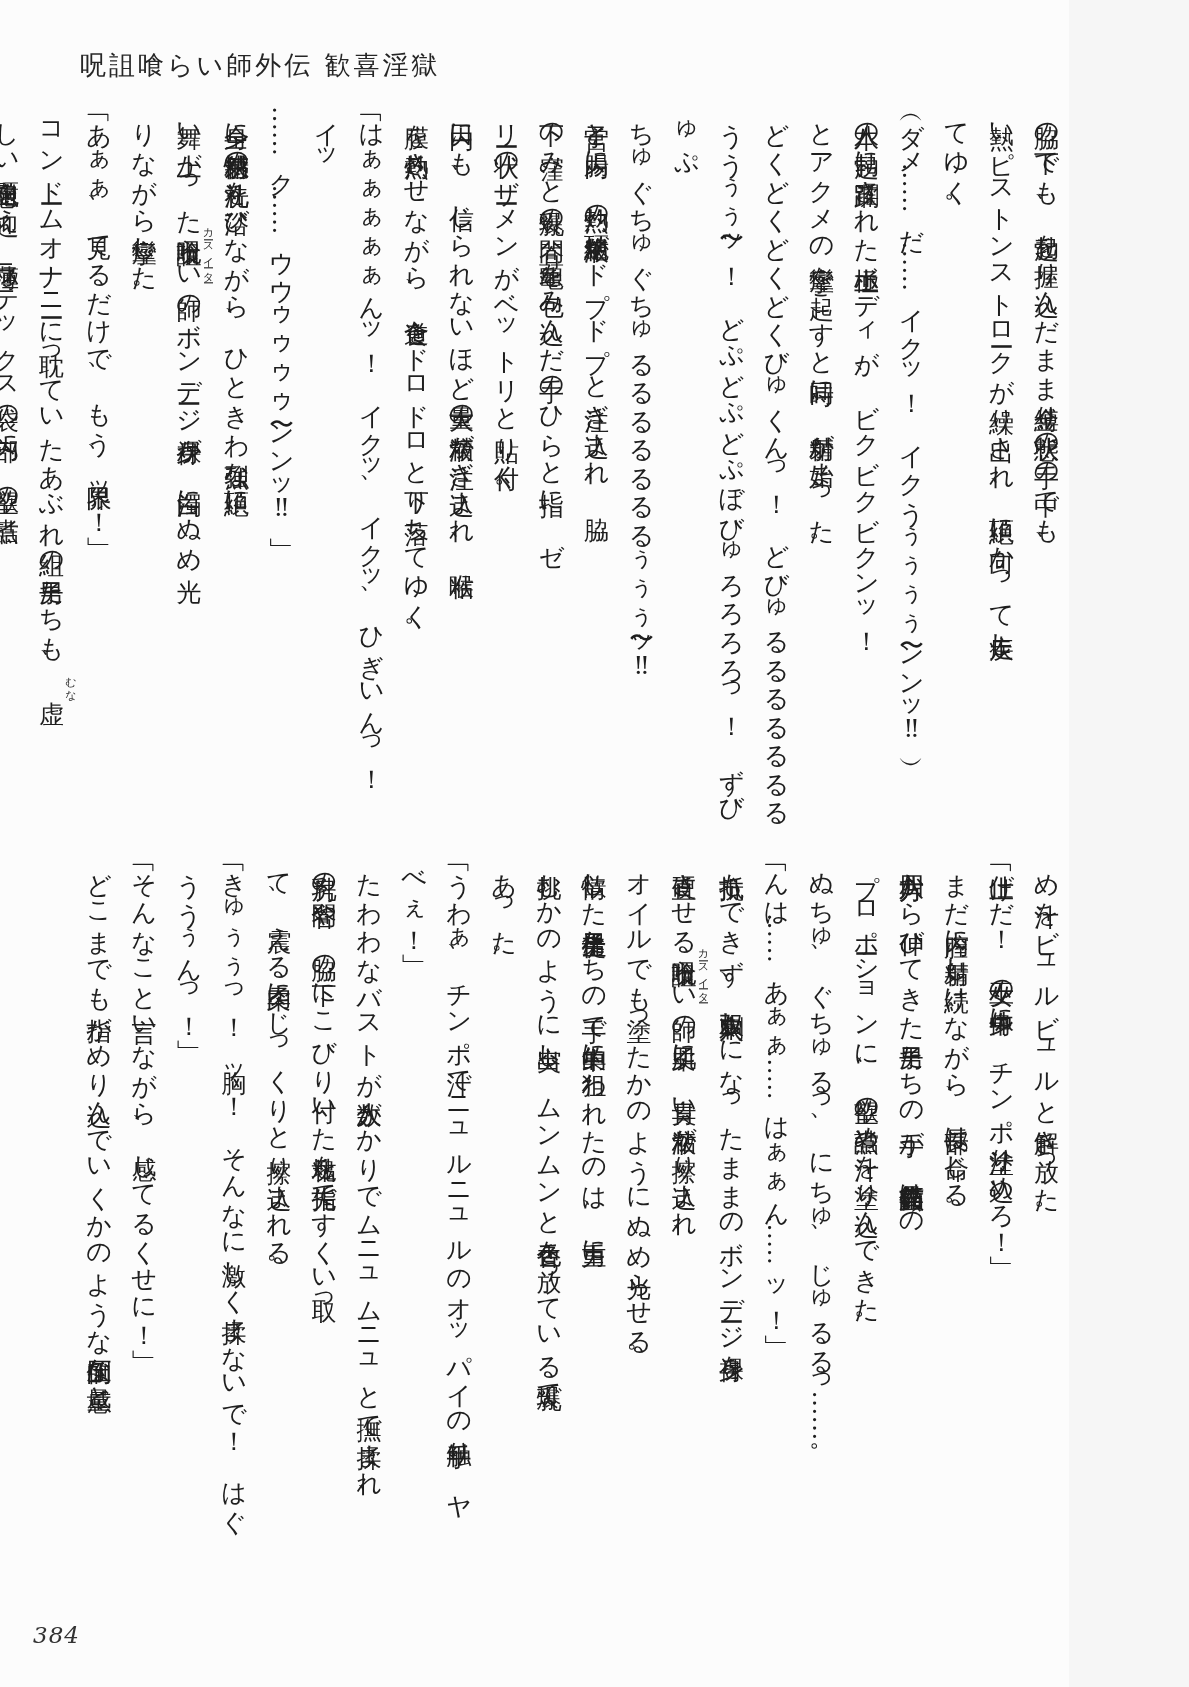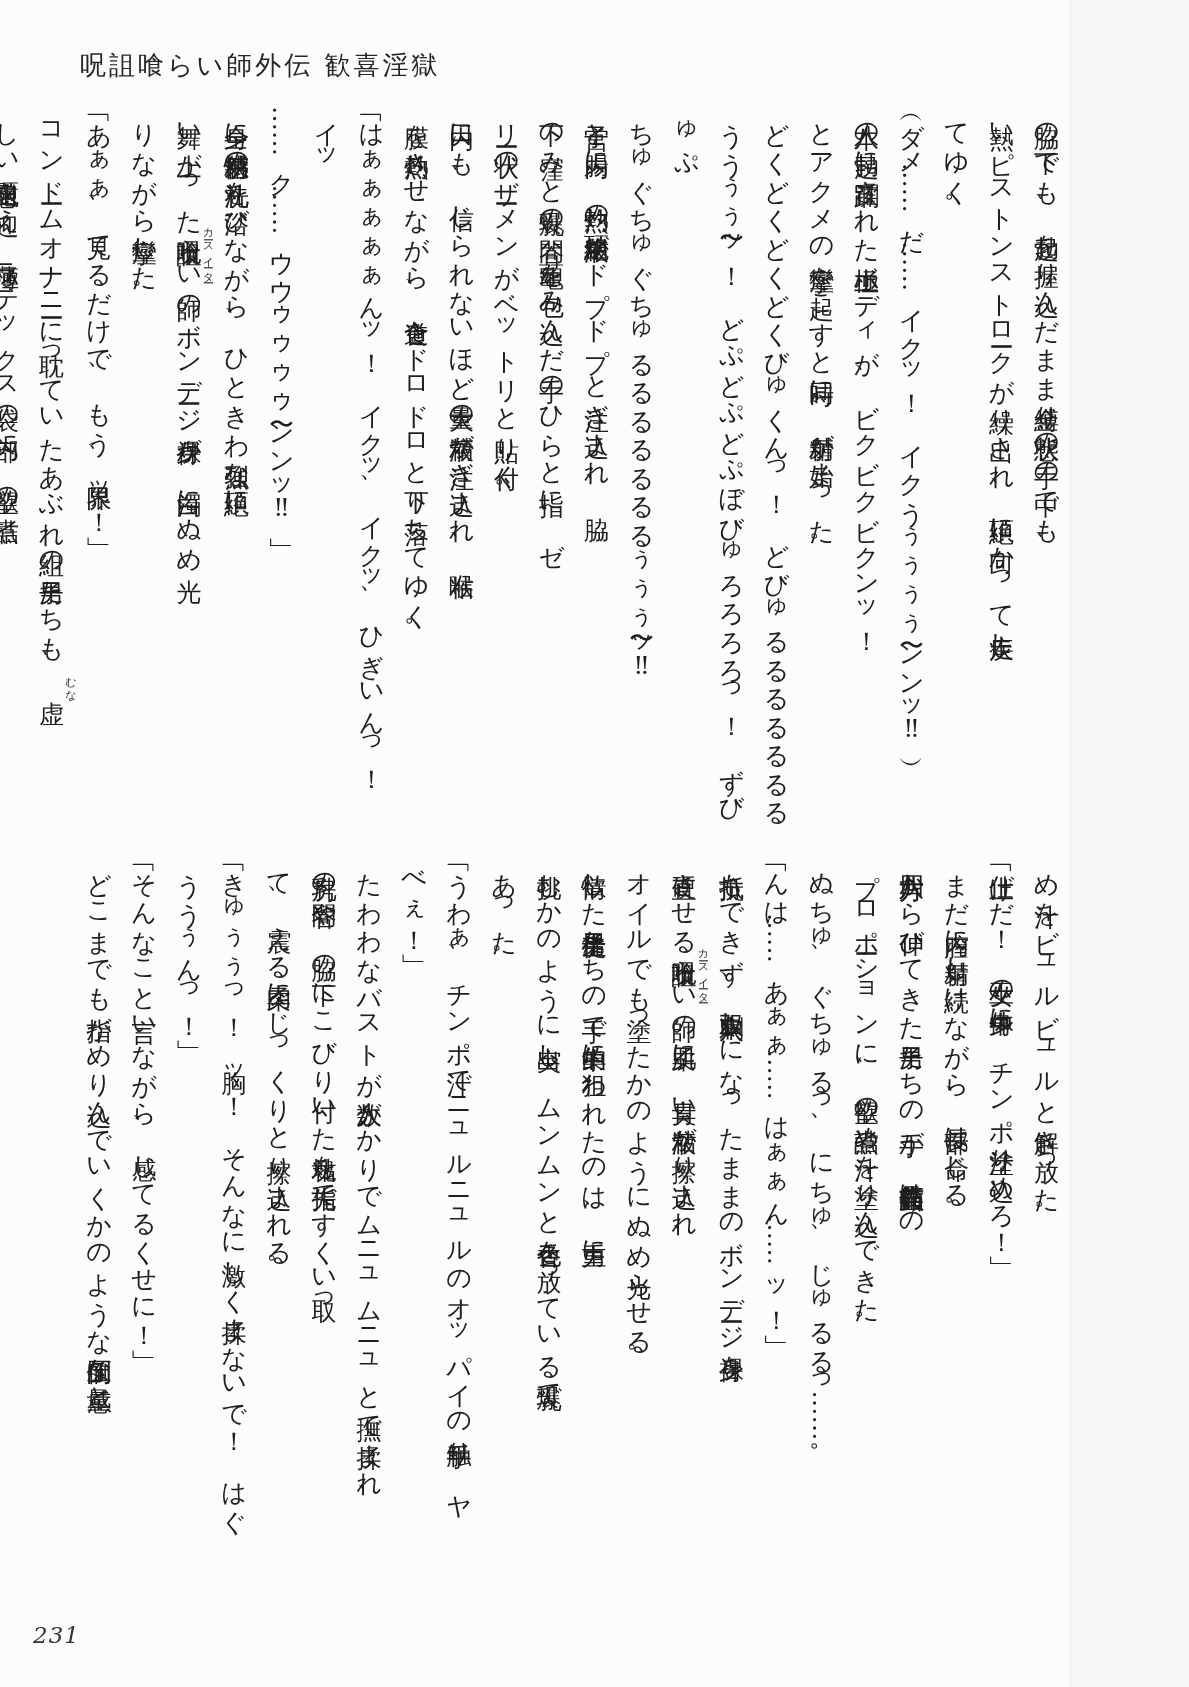--- a/index.html
+++ b/index.html
@@ -109,14 +109,14 @@
       <p class="vline">べぇ！」</p>
       <p class="vline">たわわなバストが数人がかりでムニュムニュと撫で揉まれ、</p>
       <p class="vline">乳房の谷間や、脇の下にこびり付いた粘塊を指先ですくい取っ</p>
       <p class="vline">て、震える柔肉にじっくりと擦り込まれる。</p>
       <p class="vline">「きゅぅぅっ！　胸ッ！　そんなに激しく揉まないで！　はぐ</p>
       <p class="vline">ううぅんっ！」</p>
       <p class="vline">「そんなこと言いながら、感じてるくせに！」</p>
       <p class="vline">どこまでも指がめり込んでいくかのような圧倒的な量感と、</p>
     </div>
 
-  <div class="page-number">231</div>
+  <div class="page-number">384</div>
 </div>
 
 </body></html>

